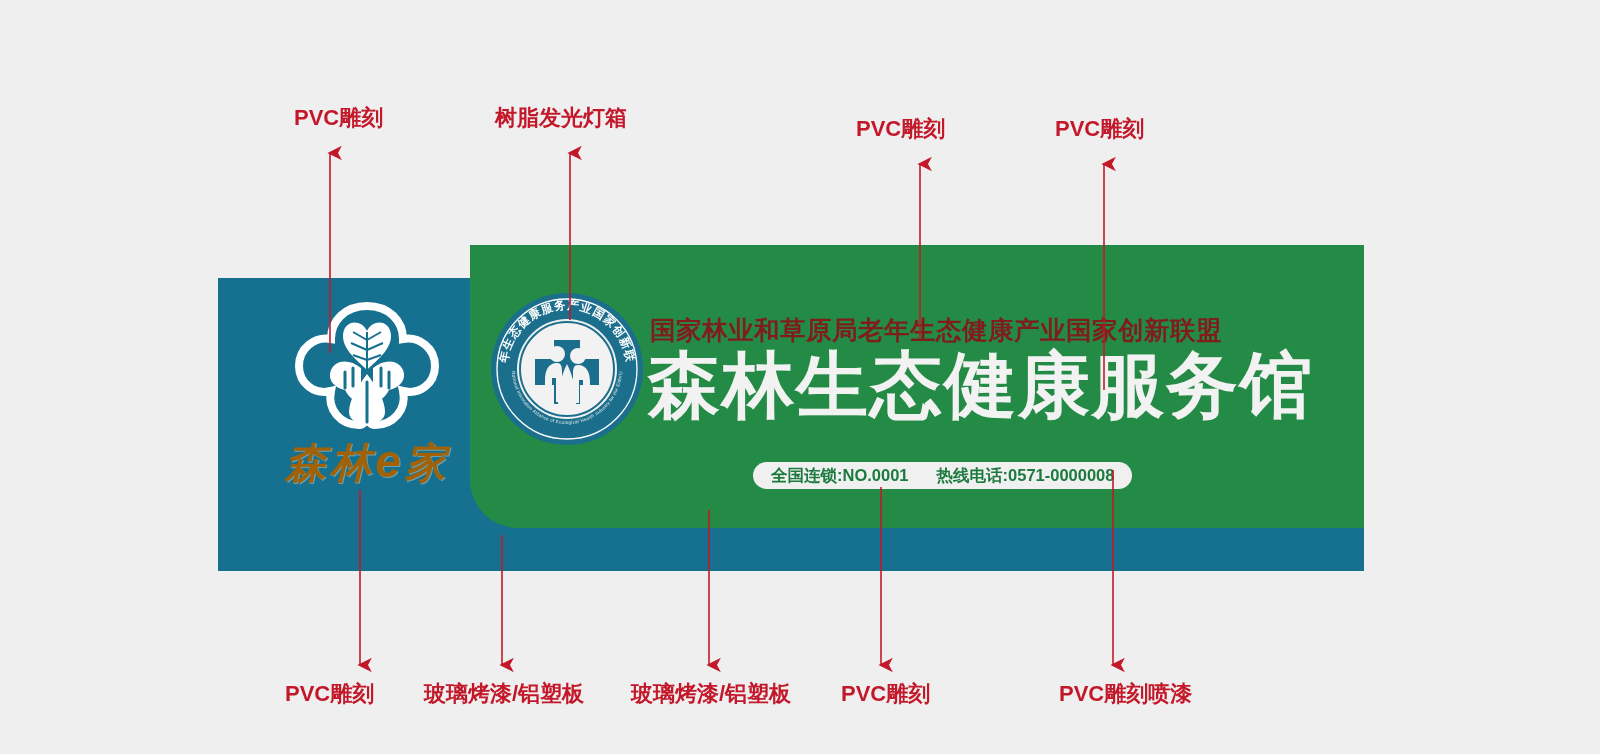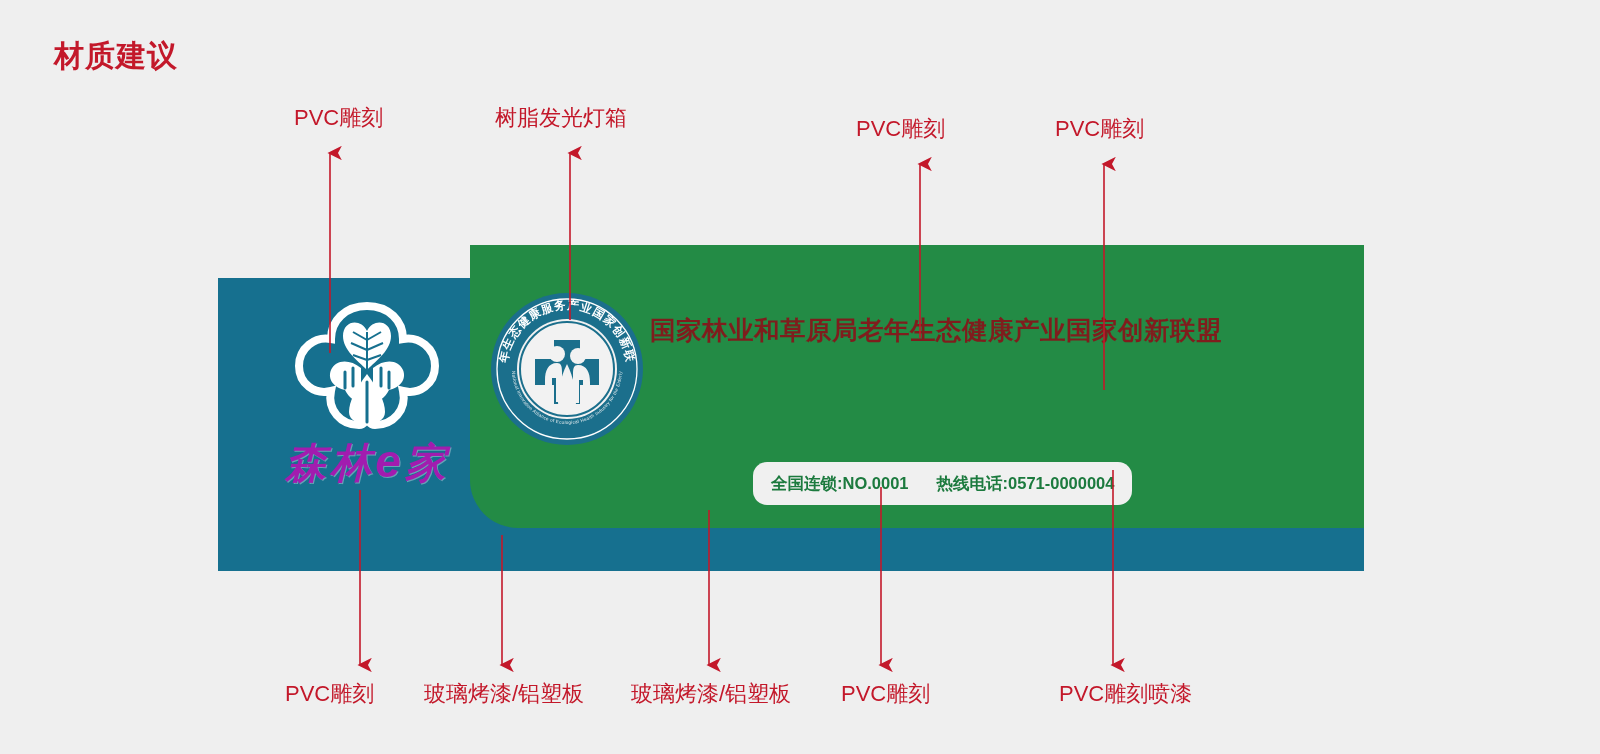--- a/index.html
+++ b/index.html
@@ -31,21 +31,21 @@
     border-bottom-left-radius:48px;
   }
 
   
   .left-logo{
     position:absolute;left:47px;top:53px;width:205px;height:210px;
   }
   .mark{position:absolute;left:22px;top:0px;width:160px;height:135px;}
   .brand-script{
     position:absolute;left:0px;top:136px;width:205px;
-    text-align:center;color:#a21caf;
+    text-align:center;color:#a16207;
     font-family:"Liberation Serif","DejaVu Serif",serif;
     font-size:41px;font-weight:bold;font-style:italic;
     letter-spacing:4px;white-space:nowrap;
     text-shadow:1px 1px 0 rgba(255,255,255,.35);
   }
   .brand-script .e{
     font-family:"Liberation Sans","DejaVu Sans",sans-serif;
     font-size:46px;font-style:italic;
   }
 
@@ -58,40 +58,39 @@
     color:#7f1d1d;font-size:25.5px;font-weight:bold;
     letter-spacing:0.5px;white-space:nowrap;
   }
   .main-line{
     position:absolute;left:430px;top:104px;
     color:#f2f2f2;font-size:72px;font-weight:bold;
     letter-spacing:2px;white-space:nowrap;line-height:1;
   }
   .pill{
     position:absolute;left:535px;top:217px;
-    height:27px;padding:8px 18px;border-radius:14px;
+    height:27px;padding:0 18px;border-radius:14px;
     background:#f0f0f0;color:#1c7a3e;
     display:flex;align-items:center;gap:28px;
     font-size:16.5px;font-weight:bold;white-space:nowrap;
   }
 
   
   .lbl{
-    position:absolute;color:#c3182a;font-size:22px;white-space:nowrap;
+    position:absolute;color:#c3182a;font-size:22px;white-space:nowrap;font-weight:bold;
   }
 
   
   .arrows{position:absolute;left:0;top:0;width:1600px;height:754px;pointer-events:none;}
 </style>
 </head>
 <body>
 
 <div class="stage">
 
-  <div class="page-title">材质建议</div>
 
   <div class="board">
 
     <div class="panel-blue"></div>
     <div class="panel-green"></div>
 
     <div class="left-logo">
       <div class="mark">
         <svg viewBox="0 0 160 135" width="160" height="135">
           <g fill="none" stroke="#ffffff" stroke-width="8">
@@ -172,24 +171,25 @@
         <text font-size="11.5" font-weight="bold" fill="#ffffff" font-family="'Liberation Sans',sans-serif" letter-spacing="1.1">
           <textPath href="#ringTop" startOffset="50%" text-anchor="middle">老年生态健康服务产业国家创新联盟</textPath>
         </text>
         <text font-size="4.6" fill="#e6eef1" font-family="'Liberation Sans',sans-serif" letter-spacing="0.3">
           <textPath href="#ringBot" startOffset="50%" text-anchor="middle">National Innovation Alliance of Ecological Health Industry for the Elderly</textPath>
         </text>
       </svg>
     </div>
 
     <div class="sub-line">国家林业和草原局老年生态健康产业国家创新联盟</div>
+    <div class="main-line">森林生态健康服务馆</div>
 
     <div class="pill">
       <span>全国连锁:NO.0001</span>
-      <span>热线电话:0571-0000004</span>
+      <span>热线电话:0571-0000008</span>
     </div>
   </div>
 
   <div class="lbl" style="left:294px;top:103px;">PVC雕刻</div>
   <div class="lbl" style="left:495px;top:103px;text-align:right;">树脂发光灯箱</div>
   <div class="lbl" style="left:856px;top:114px;">PVC雕刻</div>
   <div class="lbl" style="left:1055px;top:114px;">PVC雕刻</div>
 
   <div class="lbl" style="left:285px;top:679px;">PVC雕刻</div>
   <div class="lbl" style="left:424px;top:679px;">玻璃烤漆/铝塑板</div>

